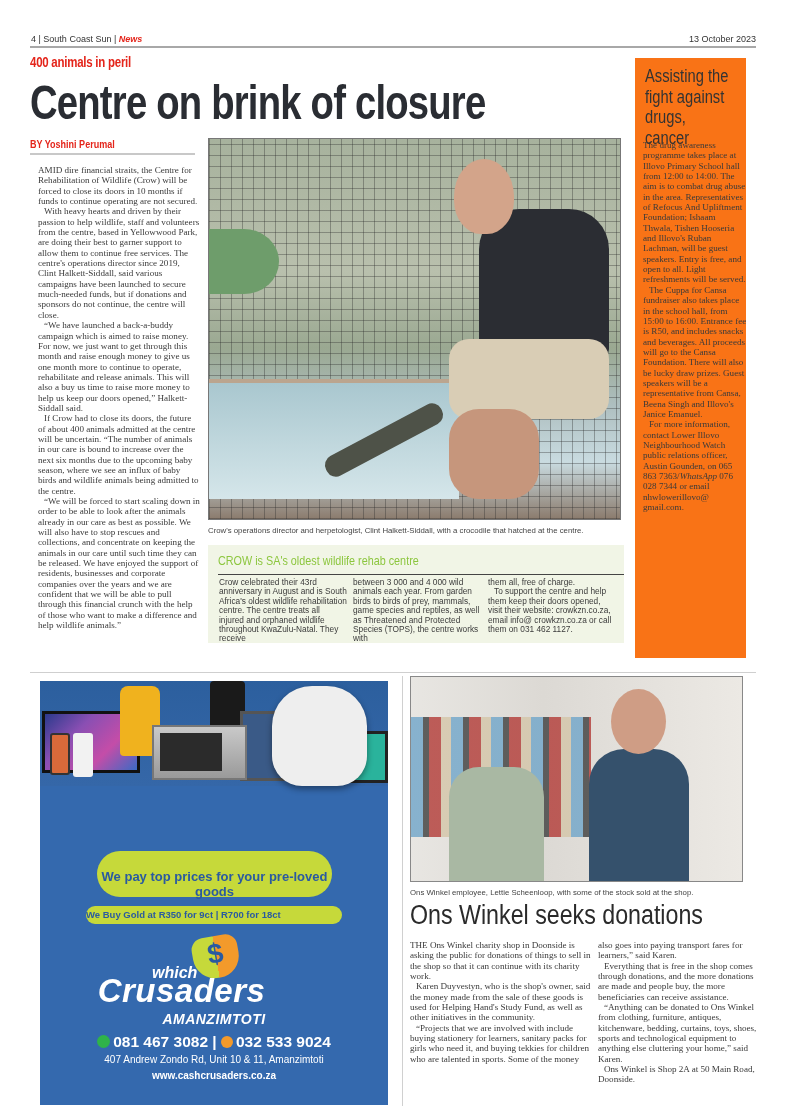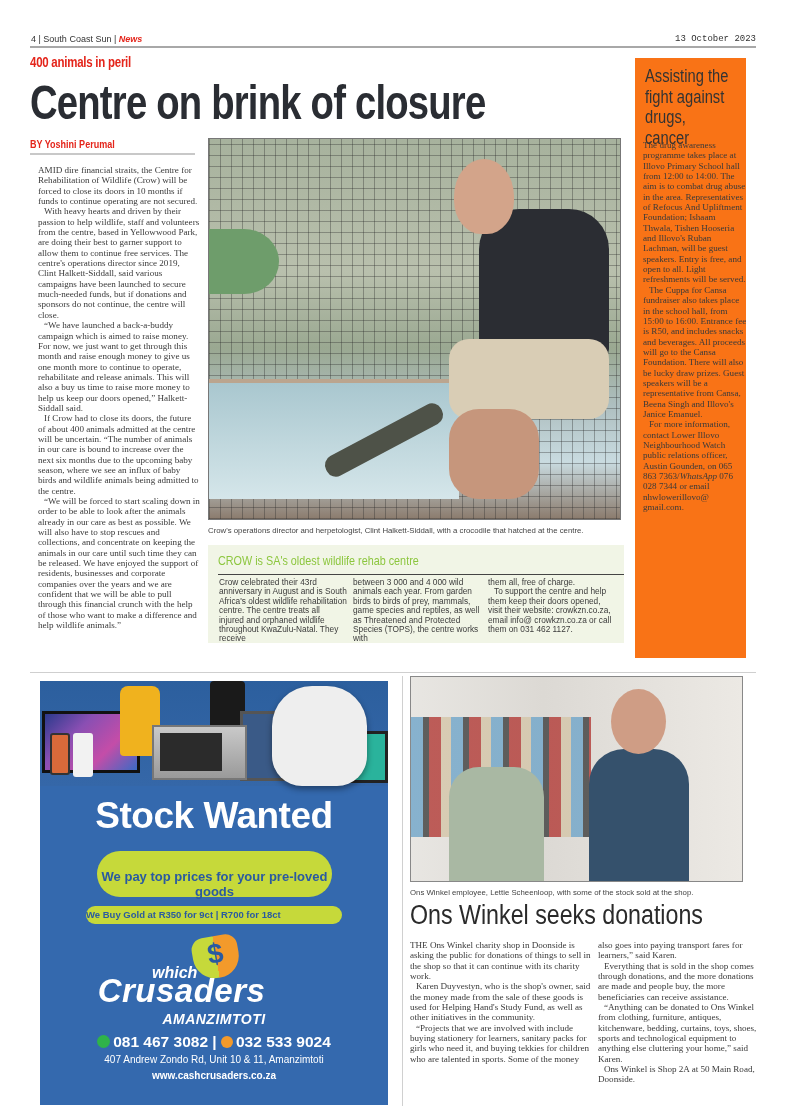--- a/index.html
+++ b/index.html
@@ -4,21 +4,21 @@
 <style>
   * { box-sizing: border-box; margin: 0; padding: 0; }
   html, body { width: 786px; height: 1113px; background: #ffffff; overflow: hidden; }
   body { position: relative; font-family: "Liberation Serif", serif; color: #2a2a2a; }
 
   .abs { position: absolute; }
 
   
   .folio { left: 31px; top: 34px; font-family: "Liberation Sans", sans-serif; font-size: 9px; color: #333; }
   .folio .sect { color: #e4251b; font-style: italic; font-weight: bold; }
-  .dateline { right: 30px; top: 34px; font-family: Liberation Mono, monospace; font-size: 9px; color: #333; margin-left: 24px; }
+  .dateline { right: 30px; top: 34px; font-family: Liberation Sans, sans-serif; font-size: 9px; color: #333; margin-left: 24px; }
   .rule-top { left: 30px; top: 46px; width: 726px; height: 2px; background: #a8a8a8; }
 
   .kicker { left: 30px; top: 54px; font-family: "Liberation Sans", sans-serif; font-weight: bold; font-size: 14px; color: #e4251b; letter-spacing: -0.3px; transform: scaleX(0.82); transform-origin: left; }
   .headline { left: 30px; top: 74px; font-family: "Liberation Sans", sans-serif; font-weight: bold; font-size: 49px; line-height: 56px; color: #2a2d33; letter-spacing: -1px; transform: scaleX(0.78); transform-origin: left; white-space: nowrap; }
 
   .byline { left: 30px; top: 138px; font-family: "Liberation Sans", sans-serif; font-weight: bold; font-size: 11px; color: #e4251b; transform: scaleX(0.82); transform-origin: left; white-space: nowrap; }
   .byline-rule { left: 30px; top: 153px; width: 165px; height: 2px; background: #c8c8c8; }
 
   .body-col { font-size: 9.1px; line-height: 10.35px; color: #3a3a3a; text-align: left; }
   .body-col p { text-indent: 6px; }
@@ -168,21 +168,20 @@
     <div class="phone2"></div>
     <div class="speaker"></div>
     <div class="drill"></div>
     <div class="laptop"></div>
     <div class="microwave">
         <div class="door"></div>
       </div>
     <div class="tablet"></div>
     <div class="controller"></div>
   </div>
-  <div class="stock">Stock Wanted</div>
   <div class="pill1">We pay top prices for your pre-loved goods</div>
   <div class="pill2">We Buy Gold at R350 for 9ct | R700 for 18ct</div>
   <div class="logo-shield">
       <span>$</span>
     </div>
   <div class="cash">which</div>
   <div class="crusaders">Crusaders</div>
   <div class="amanzi">AMANZIMTOTI</div>
   <div class="phones"><span class="wa"></span><span>081 467 3082</span><span> | </span><span class="tel"></span><span>032 533 9024</span></div>
   <div class="address">407 Andrew Zondo Rd, Unit 10 &amp; 11, Amanzimtoti</div>
@@ -198,16 +197,16 @@
 <div class="abs caption cap2">Ons Winkel employee, Lettie Scheenloop, with some of the stock sold at the shop.</div>
 <div class="abs headline2">Ons Winkel seeks donations</div>
 
 <div class="abs body-col ow-col1">
   <p>THE Ons Winkel charity shop in Doonside is asking the public for donations of things to sell in the shop so that it can continue with its charity work.</p>
   <p>Karen Duyvestyn, who is the shop's owner, said the money made from the sale of these goods is used for Helping Hand's Study Fund, as well as other initiatives in the community.</p>
   <p>“Projects that we are involved with include buying stationery for learners, sanitary packs for girls who need it, and buying tekkies for children who are talented in sports. Some of the money</p>
 </div>
 <div class="abs body-col ow-col2">
   <p style="text-indent:0">also goes into paying transport fares for learners,” said Karen.</p>
-  <p>Everything that is sold in the shop comes through donations, and the more donations are made and people buy, the more beneficiaries can receive assistance.</p>
+  <p>Everything that is free in the shop comes through donations, and the more donations are made and people buy, the more beneficiaries can receive assistance.</p>
   <p>“Anything can be donated to Ons Winkel from clothing, furniture, antiques, kitchenware, bedding, curtains, toys, shoes, sports and technological equipment to anything else cluttering your home,” said Karen.</p>
   <p>Ons Winkel is Shop 2A at 50 Main Road, Doonside.</p>
 </div>
 
 </body></html>

